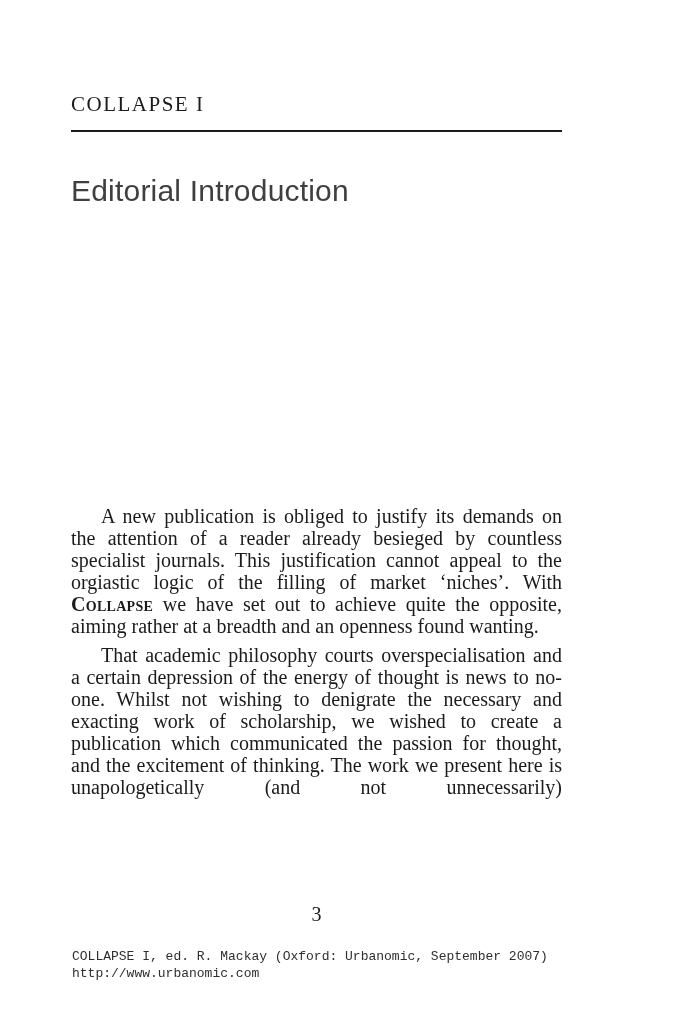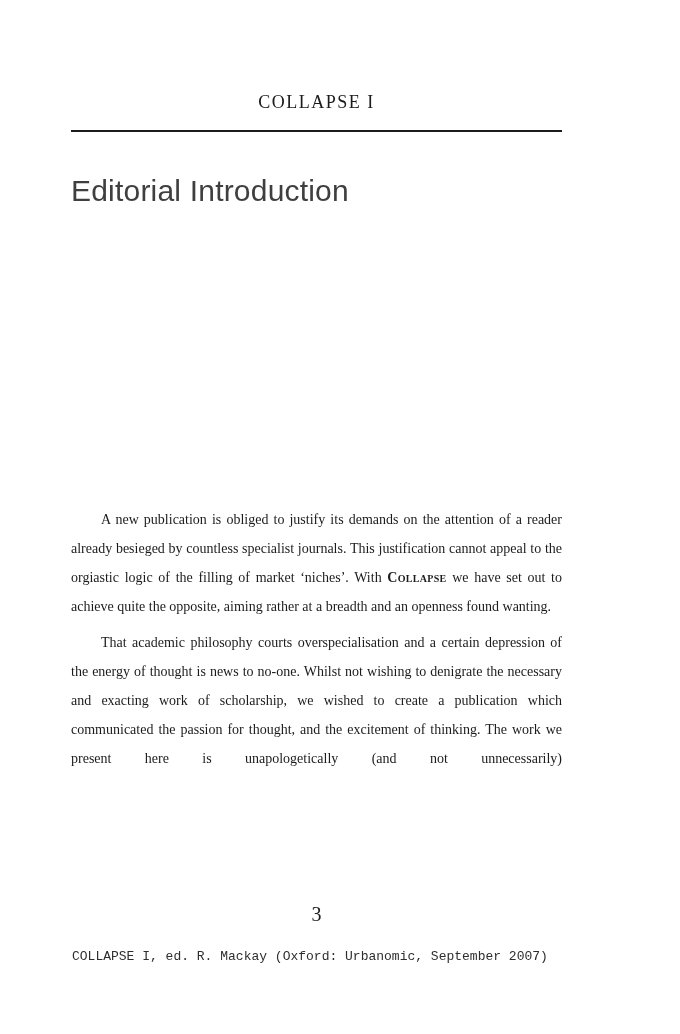--- a/index.html
+++ b/index.html
@@ -9,23 +9,22 @@
     height: 1034px;
     background: var(--background, #ffffff);
     font-family: "Liberation Serif", serif;
     overflow: hidden;
   }
   .journal-header {
     position: absolute;
     top: 92px;
     left: 71px;
     width: 491px;
-    text-align: center;
     font-family: "Liberation Serif", serif;
-    font-size: 18px;
+    font-size: 21px;
     letter-spacing: 1.5px;
     color: var(--text, #1b1b1b);
   }
   .header-rule {
     position: absolute;
     top: 130px;
     left: 71px;
     width: 491px;
     height: 2px;
     background: var(--rule, #1c1c1c);
@@ -51,22 +50,22 @@
     font-size: 24px;
     letter-spacing: 0.2px;
     color: var(--author, #a8a8a8);
   }
   .body-text {
     position: absolute;
     top: 505px;
     left: 71px;
     width: 491px;
     font-family: "Liberation Serif", serif;
-    font-size: 14px;
-    line-height: 29px;
+    font-size: 20px;
+    line-height: 22px;
     text-align: justify;
     color: var(--text, #1b1b1b);
   }
   .body-text p {
     margin: 0;
     text-indent: 30px;
   }
   .body-text p + p { margin-top: 7px; }
   .body-text p.justify-last { text-align-last: justify; }
   .smallcaps-bold {
@@ -110,15 +109,16 @@
 
   <div class="body-text">
       <p><span>A new publication is obliged to justify its demands on the attention of a reader already besieged by countless specialist journals.  This justification cannot appeal to the orgiastic logic of the filling of market ‘niches’.  With </span><span class="smallcaps-bold">Collapse</span><span> we have set out to achieve quite the opposite, aiming rather at a breadth and an openness found wanting.</span></p>
       <p class="justify-last"><span>That academic philosophy courts overspecialisation and a certain depression of the energy of thought is news to no-one. Whilst not wishing to denigrate the necessary and exacting work of scholarship, we wished to create a publication which communicated the passion for thought, and the excitement of thinking.  The work we present here is unapologetically (and not unnecessarily)</span></p>
     </div>
 
   <div class="page-number">3</div>
 
   <div class="footer-citation">
       <div>COLLAPSE I, ed. R. Mackay (Oxford: Urbanomic, September 2007)</div>
+      <div>http://www.urbanomic.com</div>
     </div>
 
 </div>
 
 </body></html>

